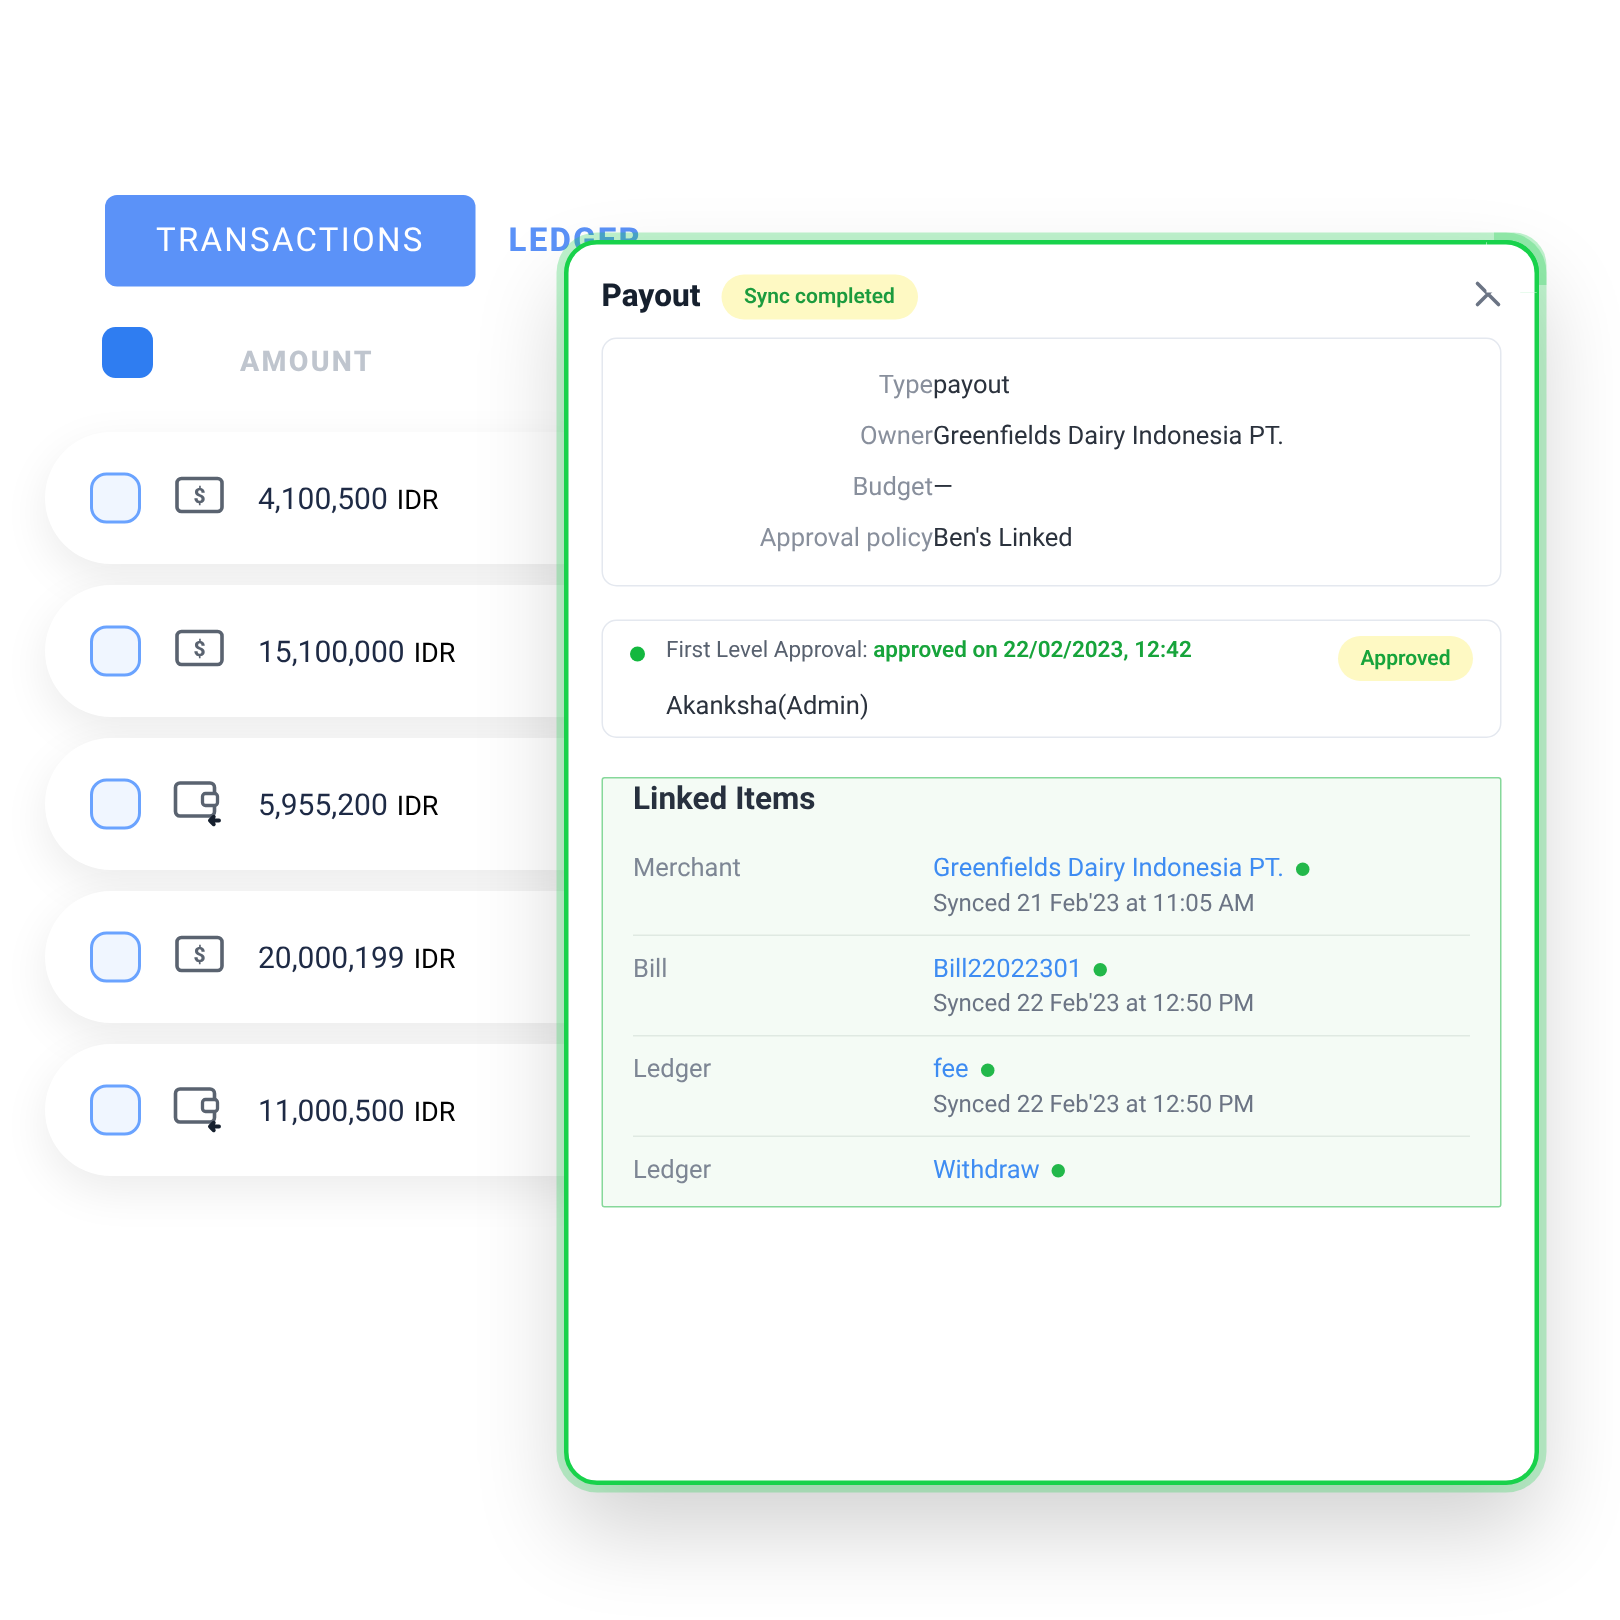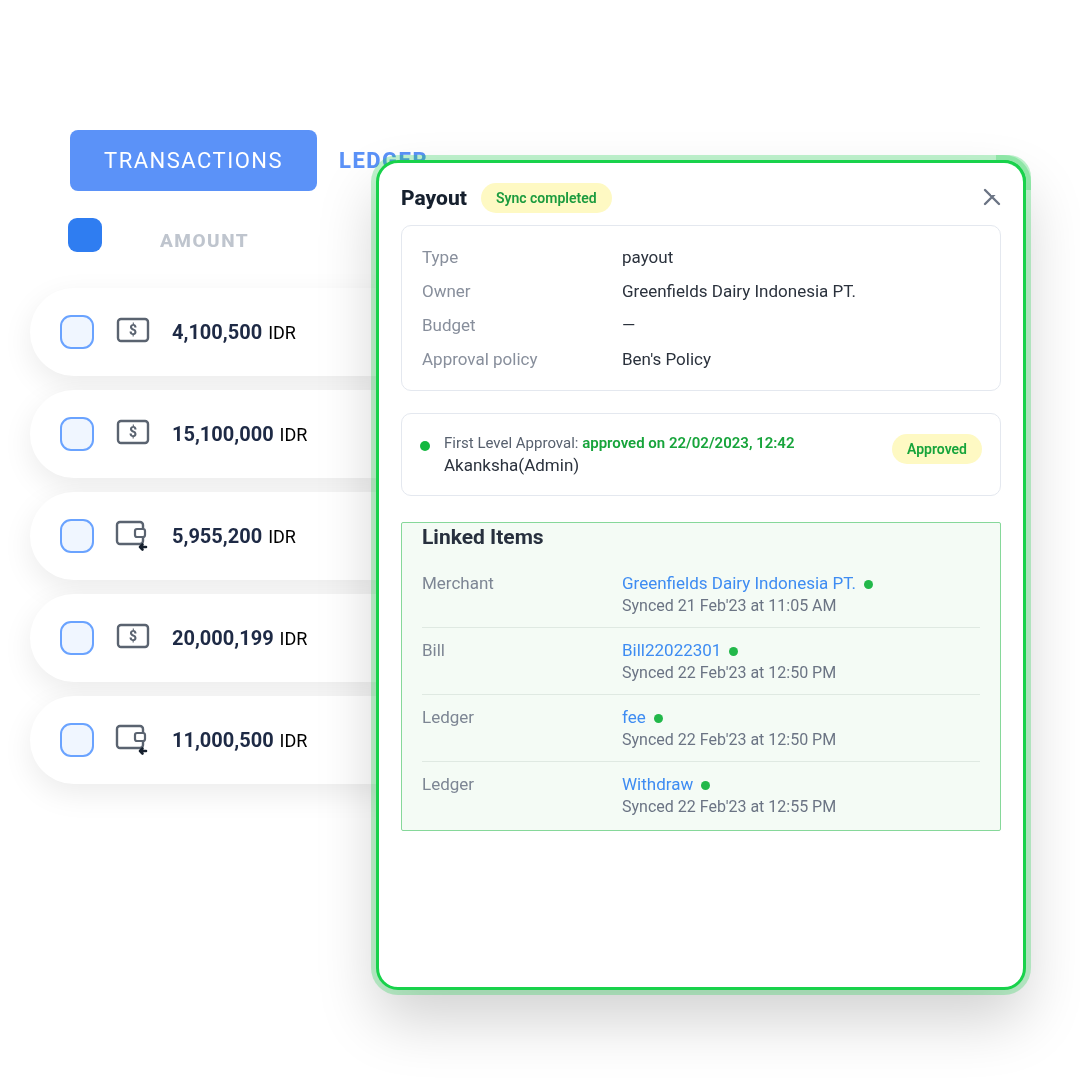--- a/index.html
+++ b/index.html
@@ -9,41 +9,41 @@
 .tab-pill { background: #5b92f8; color: #fff; font-weight: 400; font-size: 22px; letter-spacing: 1.5px; padding: 18px 34px; border-radius: 8px; }
 .tab-text { color: #5b92f8; font-weight: 800; font-size: 22px; letter-spacing: 1.5px; }
 .sq-indicator { width: 34px; height: 34px; background: #2f7df1; border-radius: 9px; }
 .amount-hdr-row { position: absolute; left: 68px; top: 218px; display: flex; align-items: flex-end; gap: 58px; }
 .amount-hdr { color: #bfc5ce; font-weight: 800; letter-spacing: 1.5px; font-size: 19px; }
 
 .rows { position: absolute; left: 30px; top: 288px; width: 360px; }
 .txn-row { display: flex; align-items: center; gap: 22px; height: 88px; padding-left: 30px; border-radius: 44px 0 0 44px; background: #fff; box-shadow: 0 10px 30px rgba(0,0,0,0.08); margin-bottom: 14px; }
 .chk { width: 34px; height: 34px; border: 2.5px solid #6aa3ff; border-radius: 11px; background: #f0f6ff; flex-shrink: 0; }
 .ic { width: 34px; height: 34px; display:flex; align-items:center; justify-content:center; flex-shrink:0; }
-.amt { font-weight: 700; font-size: 20px; color: #1e2a45; }
+.amt { font-weight: 400; font-size: 20px; color: #1e2a45; }
 .cur { font-weight: 400; font-size: 18px; color: #000000; margin-left: 2px; margin-top: 40px; }
 
 .panel-wrap { position: absolute; left: 376px; top: 160px; width: 650px; height: 830px; border-radius: 22px; border: 3px solid #18d24b; box-shadow: 0 0 0 5px rgba(24,210,75,0.28), 0 30px 60px rgba(0,0,0,0.18); background: #fff; padding: 20px 22px; }
 .panel-wrap::before { content: ''; position:absolute; top:-3px; right:-3px; width:32px; height:32px; background:#fff; border-top:3px solid #18d24b; border-right:3px solid #18d24b; border-top-right-radius:22px; box-shadow: 5px -5px 0 0 rgba(24,210,75,0.28); }
 .phead { display:flex; align-items:center; gap:14px; margin-bottom:12px; }
 .ptitle { font-weight:800; font-size:21px; color:#16202e; }
 .chip { background:#fef9c3; color:#1c9b3e; padding:7px 15px; border-radius:18px; font-weight:600; font-size:14px; }
 .closex { margin-left:auto; color:#6b7484; font-size:22px; cursor:pointer; }
 
 .info-card { border:1px solid #e4e8ef; border-radius:10px; padding:14px 20px; }
-.info-row { display:flex; padding:7px 0; }
+.info-row { display:flex; padding:7px 0;text-align:right; }
 .info-lbl { width: 200px; color:#888f9c; font-size:17px; }
 .info-val { color:#2b323d; font-size:17px; }
 
-.appr-card { border:1px solid #e4e8ef; border-radius:10px; padding:20px 18px; margin-top:22px; display:flex; align-items:flex-start; gap:14px; }
+.appr-card { border:1px solid #e4e8ef; border-radius:10px; padding:10px 18px; margin-top:22px; display:flex; align-items:flex-start; gap:14px; }
 .dot { width:10px; height:10px; background:#13b83f; border-radius:50%; margin-top:7px; flex-shrink:0; }
 .appr-body { flex:1; }
 .appr-line { font-size:15px; color:#58616f; }
 .appr-line .green { color:#17a43b; font-weight:600; }
-.appr-user { font-size:17px; color:#2b323d; margin-top:3px; }
+.appr-user { font-size:17px; color:#2b323d; margin-top:19px; }
 .appr-badge { background:#fef9c3; color:#17a43b; padding:7px 15px; border-radius:18px; font-weight:600; font-size:14px; }
 
 .linked-card { border:1.5px solid #86d89a; background:#f4fbf5; border-radius:2px; padding:2px 20px; margin-top:26px; }
 .linked-title { font-size:21px; font-weight:700; color:#27303e; margin-bottom:12px; }
 .lrow { display:flex; padding:12px 0; border-bottom:1px solid #dfe9e2; }
 .lrow:last-child { border-bottom:none; }
 .llbl { width: 200px; color:#7d8694; font-size:17px; }
 .lbody { flex:1; }
 .llink { color:#3e8cf2; font-size:17px; }
 .ldot { display:inline-block; width:9px; height:9px; background:#22b84a; border-radius:50%; margin-left:8px; }
@@ -138,21 +138,21 @@
     <div class="info-row">
         <div class="info-lbl">Owner</div>
         <div class="info-val">Greenfields Dairy Indonesia PT.</div>
       </div>
     <div class="info-row">
         <div class="info-lbl">Budget</div>
         <div class="info-val">—</div>
       </div>
     <div class="info-row">
         <div class="info-lbl">Approval policy</div>
-        <div class="info-val">Ben's Policy</div>
+        <div class="info-val">Ben's Linked</div>
       </div>
   </div>
 
   <div class="appr-card">
     <div class="dot"></div>
     <div class="appr-body">
       <div class="appr-line"><span>First Level Approval: </span><span class="green">approved on 22/02/2023, 12:42</span></div>
       <div class="appr-user">Akanksha(Admin)</div>
     </div>
     <div class="appr-badge">Approved</div>
@@ -167,16 +167,16 @@
     <div class="lrow">
       <div class="llbl">Bill</div>
       <div class="lbody"><span class="llink">Bill22022301</span><span class="ldot"></span><div class="lsync">Synced  22 Feb'23 at 12:50 PM</div></div>
     </div>
     <div class="lrow">
       <div class="llbl">Ledger</div>
       <div class="lbody"><span class="llink">fee</span><span class="ldot"></span><div class="lsync">Synced  22 Feb'23 at 12:50 PM</div></div>
     </div>
     <div class="lrow">
       <div class="llbl">Ledger</div>
-      <div class="lbody"><span class="llink">Withdraw</span><span class="ldot"></span><div class="lsync">Synced  22 Feb'23 at 12:55 PM</div></div>
+      <div class="lbody"><span class="llink">Withdraw</span><span class="ldot"></span></div>
     </div>
   </div>
 </div>
 
 </body></html>

